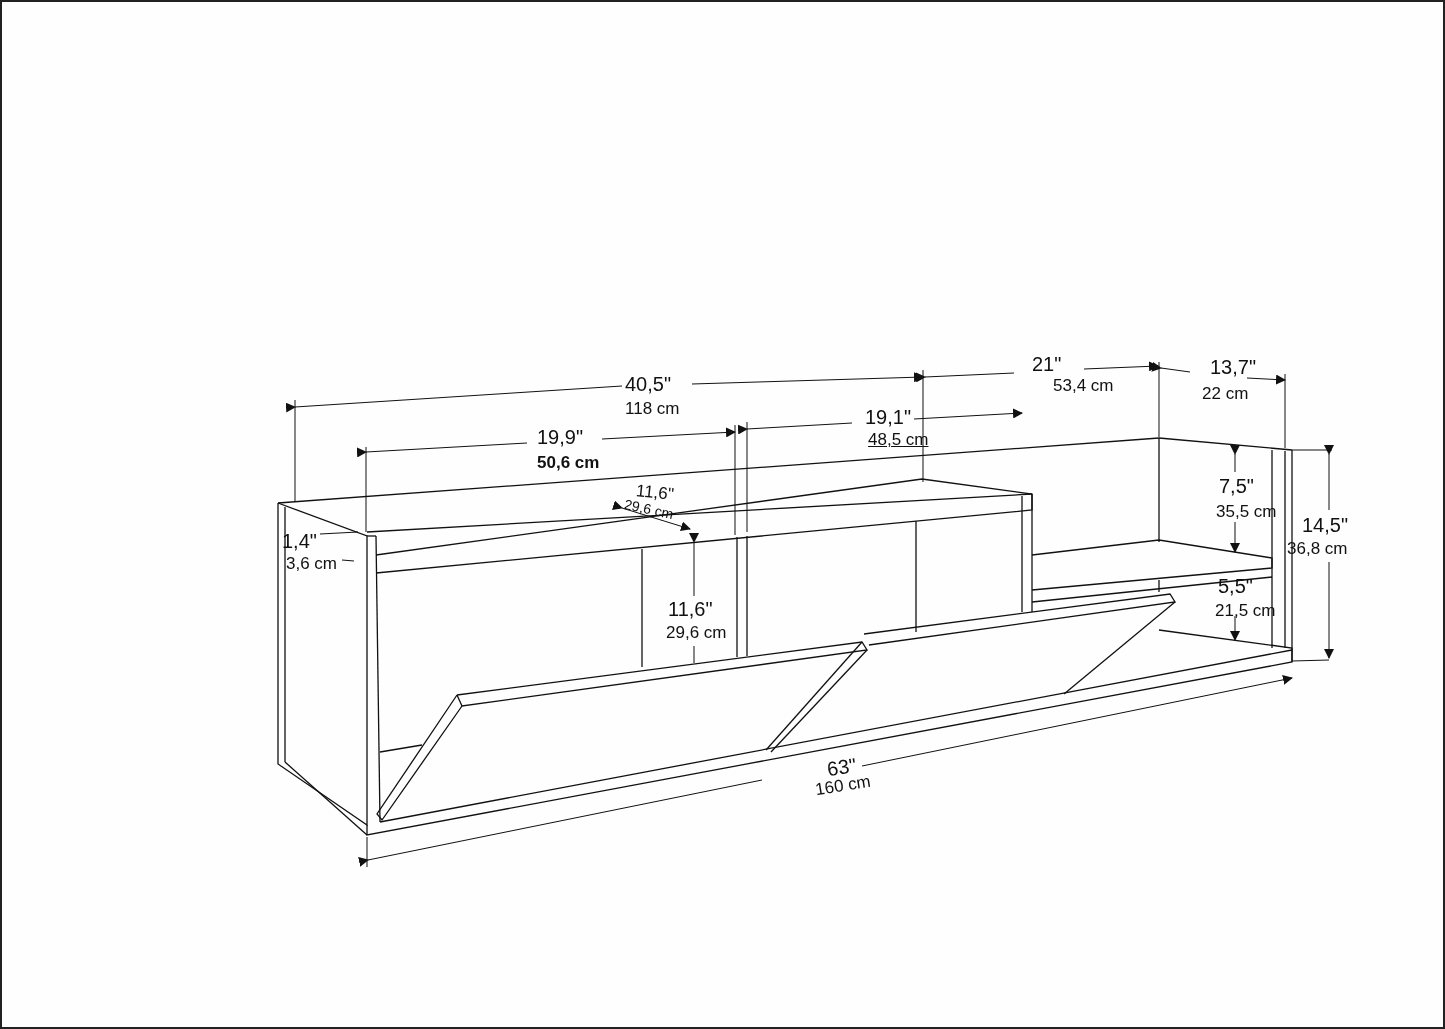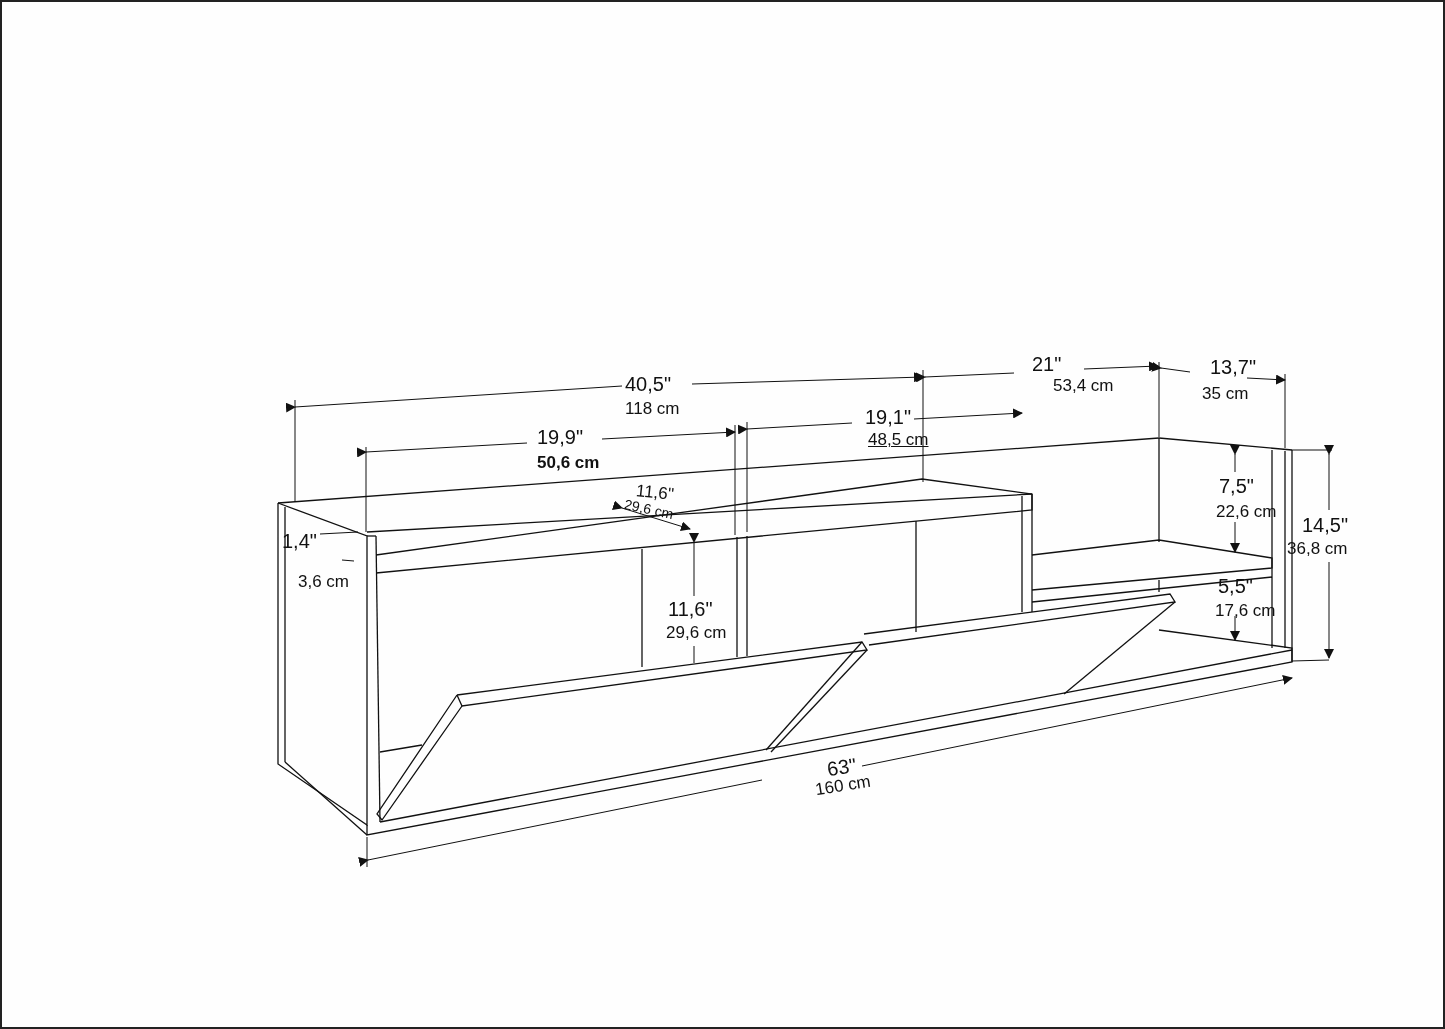--- a/index.html
+++ b/index.html
@@ -111,41 +111,41 @@
     </g>
   </svg>
 
   <div class="lbl big" style="left:623px;top:372px;">40,5"</div>
   <div class="lbl small" style="left:623px;top:398px;">118 cm</div>
 
   <div class="lbl big" style="left:1030px;top:352px;">21"</div>
   <div class="lbl small" style="left:1051px;top:375px;">53,4 cm</div>
 
   <div class="lbl big" style="left:1208px;top:355px;">13,7"</div>
-  <div class="lbl small" style="left:1200px;top:383px;">35 cm</div>
+  <div class="lbl small" style="left:1200px;top:383px;">22 cm</div>
 
   <div class="lbl big" style="left:535px;top:425px;">19,9"</div>
   <div class="lbl small" style="left:535px;top:452px;font-weight:bold;">50,6 cm</div>
 
   <div class="lbl big" style="left:863px;top:405px;">19,1"</div>
   <div class="lbl small" style="left:866px;top:429px;text-decoration:underline;">48,5 cm</div>
 
   <div class="lbl small" style="left:634px;top:482px;transform:rotate(6deg);">11,6"</div>
   <div class="lbl tiny" style="left:622px;top:500px;transform:rotate(12deg);">29,6 cm</div>
 
   <div class="lbl big" style="left:280px;top:529px;">1,4"</div>
-  <div class="lbl small" style="left:284px;top:571px;padding-left:12px;">3,6 cm</div>
+  <div class="lbl small" style="left:284px;top:553px;">3,6 cm</div>
 
   <div class="lbl big" style="left:666px;top:597px;">11,6"</div>
   <div class="lbl small" style="left:664px;top:622px;">29,6 cm</div>
 
   <div class="lbl big" style="left:1217px;top:474px;">7,5"</div>
-  <div class="lbl small" style="left:1214px;top:501px;">22,6 cm</div>
+  <div class="lbl small" style="left:1214px;top:501px;">35,5 cm</div>
 
   <div class="lbl big" style="left:1216px;top:574px;">5,5"</div>
-  <div class="lbl small" style="left:1213px;top:600px;">17,6 cm</div>
+  <div class="lbl small" style="left:1213px;top:600px;">21,5 cm</div>
 
   <div class="lbl big" style="left:1300px;top:513px;">14,5"</div>
   <div class="lbl small" style="left:1285px;top:538px;text-align:center;">36,8 cm</div>
 
   <div class="lbl big" style="left:825px;top:755px;transform:rotate(-9deg);">63"</div>
   <div class="lbl small" style="left:813px;top:775px;transform:rotate(-9deg);">160 cm</div>
 </div>
 
 </body></html>

